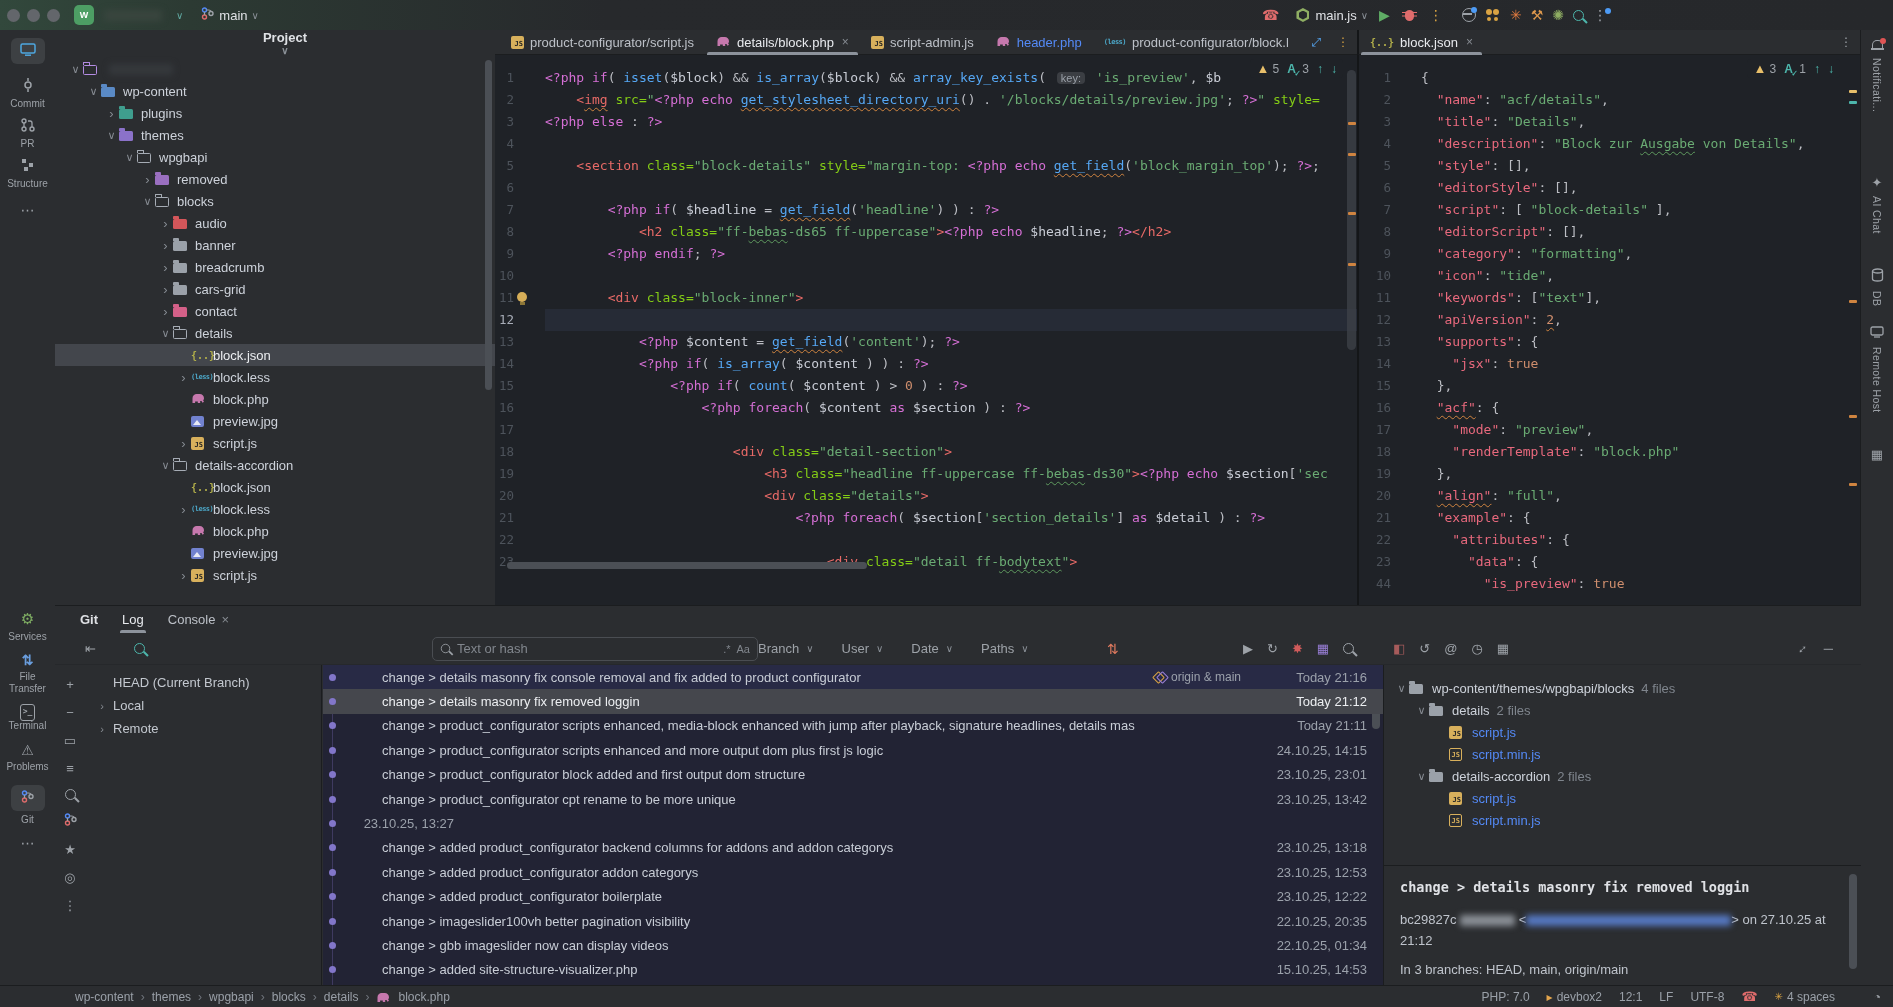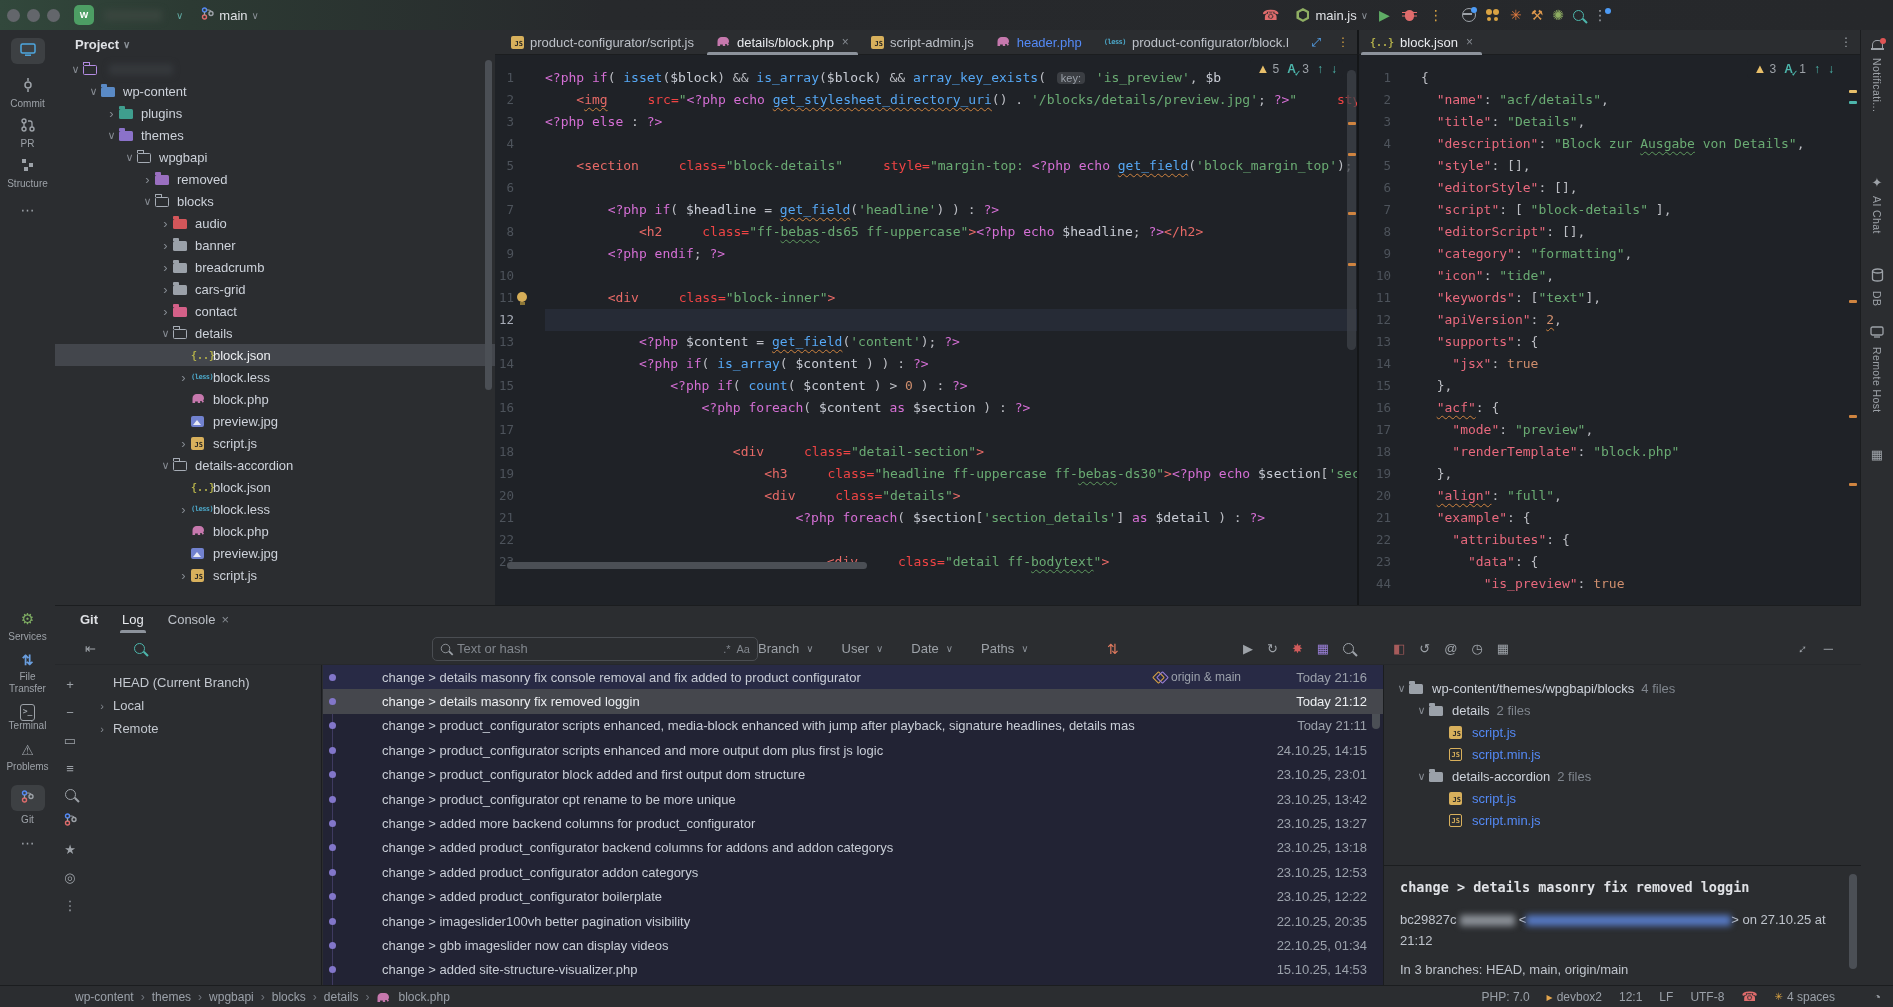--- a/index.html
+++ b/index.html
@@ -43,21 +43,21 @@
   .stripe-label{font-size:10px;color:#9da2a8;text-align:center;line-height:12px;margin-top:3px;}
   .stripe-box{width:34px;height:26px;border-radius:6px;background:#3d4043;display:flex;align-items:center;justify-content:center;}
   .vlabel{writing-mode:vertical-rl;font-size:10.5px;color:#9da2a8;letter-spacing:.4px;}
   .bell{position:relative;display:inline-block;width:12px;height:12px;}
   .bell::before{content:"";position:absolute;left:1px;top:0;width:9px;height:8px;border-radius:5px 5px 0 0;border:1.5px solid #9da2a8;border-bottom:none;}
   .bell::after{content:"";position:absolute;left:0;top:8px;width:13px;height:1.5px;background:#9da2a8;box-shadow:5px 2.5px 0 -1px #9da2a8;}
   .rdot{position:absolute;width:6px;height:6px;border-radius:50%;background:#e05555;right:-3px;top:-2px;}
 
   
   #project{position:absolute;left:55px;top:30px;width:440px;height:575px;background:#2b2d30;border-right:1px solid #1b1d1f;}
-  #proj-head{height:28px;display:flex;align-items:center;padding-left:20px;color:#dfe1e5;font-weight:bold;}
+  #proj-head{height:28px;display:flex;align-items:center;padding-left:20px;color:#dfe1e5;font-weight:bold;flex-direction:column;}
   .trow{height:22px;display:flex;align-items:center;white-space:nowrap;}
   .trow.sel{background:#43464c;}
   .tchev{width:15px;text-align:center;color:#868b92;font-size:11px;flex:none;}
   .ticon{width:20px;flex:none;display:flex;justify-content:flex-start;align-items:center;}
   .tlabel{color:#cdd2da;margin-left:2px;}
   .trow.sel .tlabel{color:#eceef1;}
   .fold{width:14px;height:10px;border-radius:1.5px;position:relative;margin-top:2px;display:inline-block;}
   .fold.filled{background:currentColor;}
   .fold.filled::before{content:"";position:absolute;top:-3px;left:0;width:6px;height:3px;border-radius:1px 1px 0 0;background:currentColor;}
   .fold.open{border:1.5px solid currentColor;box-sizing:border-box;}
@@ -93,21 +93,21 @@
   #pane1 .ln{width:50px;padding-right:31px;box-sizing:border-box;}
   #pane2 .ln{width:62px;padding-right:30px;box-sizing:border-box;}
   .ct{flex:1;position:relative;}
   .cl.caret .ct{background:#262b36;}
   .cl.caret .ln{color:#a8adb8;}
   .seg-ph,.seg-kw{color:#d56fd5;}
   .seg-fn{color:#56a8f5;}
   .seg-fnw{color:#56a8f5;text-decoration:underline wavy #cf8440 1px;text-underline-offset:3px;}
   .seg-s{color:#6aab73;}
   .seg-sw{color:#6aab73;text-decoration:underline wavy #5e9a5e 1px;text-underline-offset:3px;}
-  .seg-at{color:#ef4444;margin-left:32px;}
+  .seg-at{color:#84cc16;}
   .seg-tg{color:#e86a67;}
   .seg-tgw{color:#e86a67;text-decoration:underline wavy #cf8440 1px;text-underline-offset:3px;}
   .seg-v{color:#c9cdd6;}
   .seg-n{color:#cf8e6d;}
   .seg-nw{color:#cf8e6d;text-decoration:underline wavy #cf8440 1px;text-underline-offset:3px;}
   .seg-p,.seg-b{color:#bcbec4;}
   .seg-k{color:#e8697d;}
   .seg-kww{color:#e8697d;text-decoration:underline wavy #cf8440 1px;text-underline-offset:3px;}
   .seg-hint{background:#3b3e43;color:#9aa0a8;border-radius:4px;padding:0 4px;font-size:11px;margin:0 3px;font-family:"Liberation Sans",sans-serif;}
   .bulb{position:absolute;left:-28px;top:5px;width:10px;height:10px;border-radius:50%;background:#d6ae58;}
@@ -737,21 +737,20 @@
             <span class="cdot">
               <span></span>
             </span>
             <span class="cmsg">change &gt; product_configurator cpt rename to be more unique</span>
             <span class="cdate">23.10.25, 13:42</span>
           </div>
           <div class="crow">
             <span class="cdot">
               <span></span>
             </span>
-            <span class="cmsg">change &gt; added more backend columns for product_configurator</span>
             <span class="cdate">23.10.25, 13:27</span>
           </div>
           <div class="crow">
             <span class="cdot">
               <span></span>
             </span>
             <span class="cmsg">change &gt; added product_configurator backend columns for addons and addon categorys</span>
             <span class="cdate">23.10.25, 13:18</span>
           </div>
           <div class="crow">

